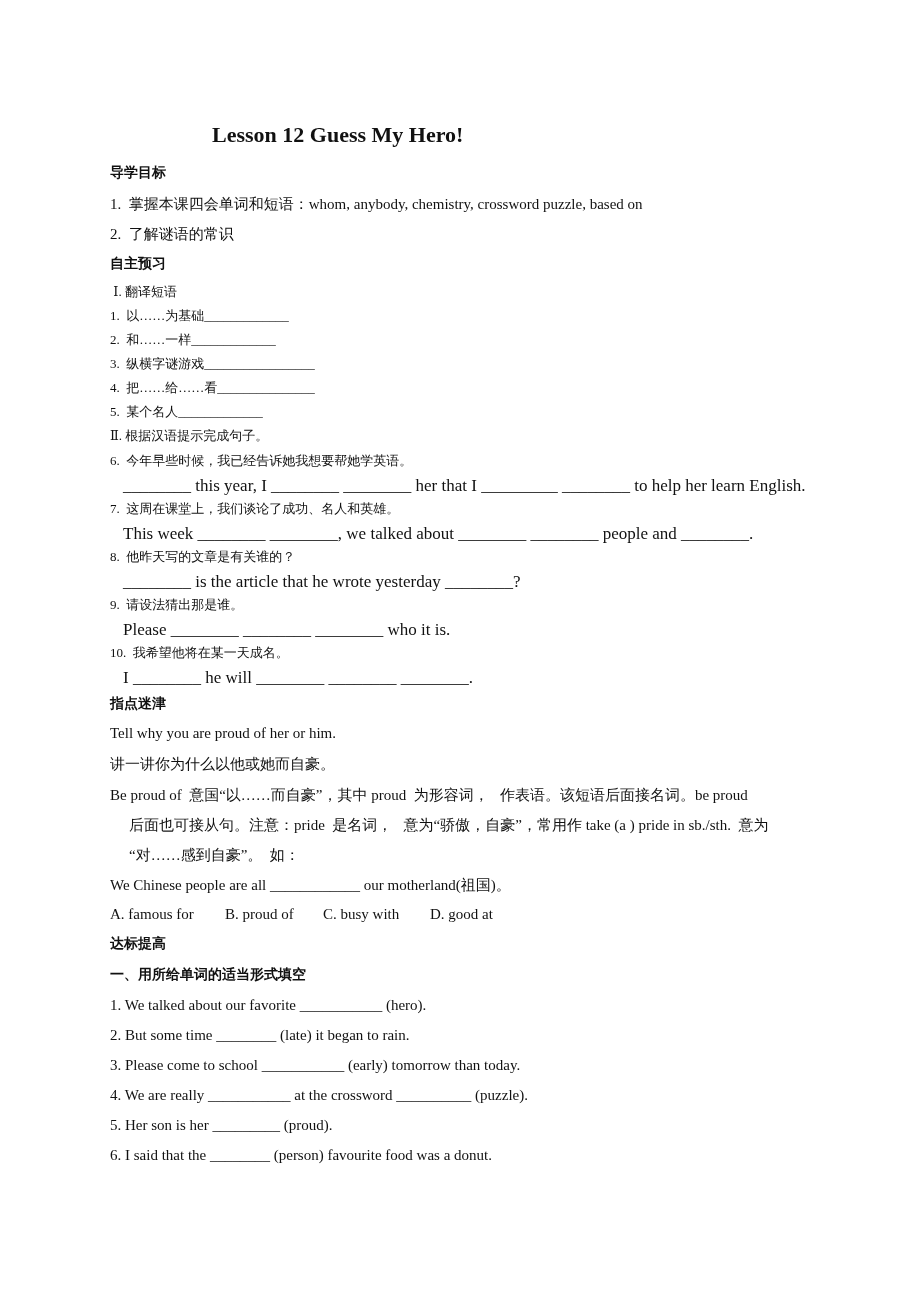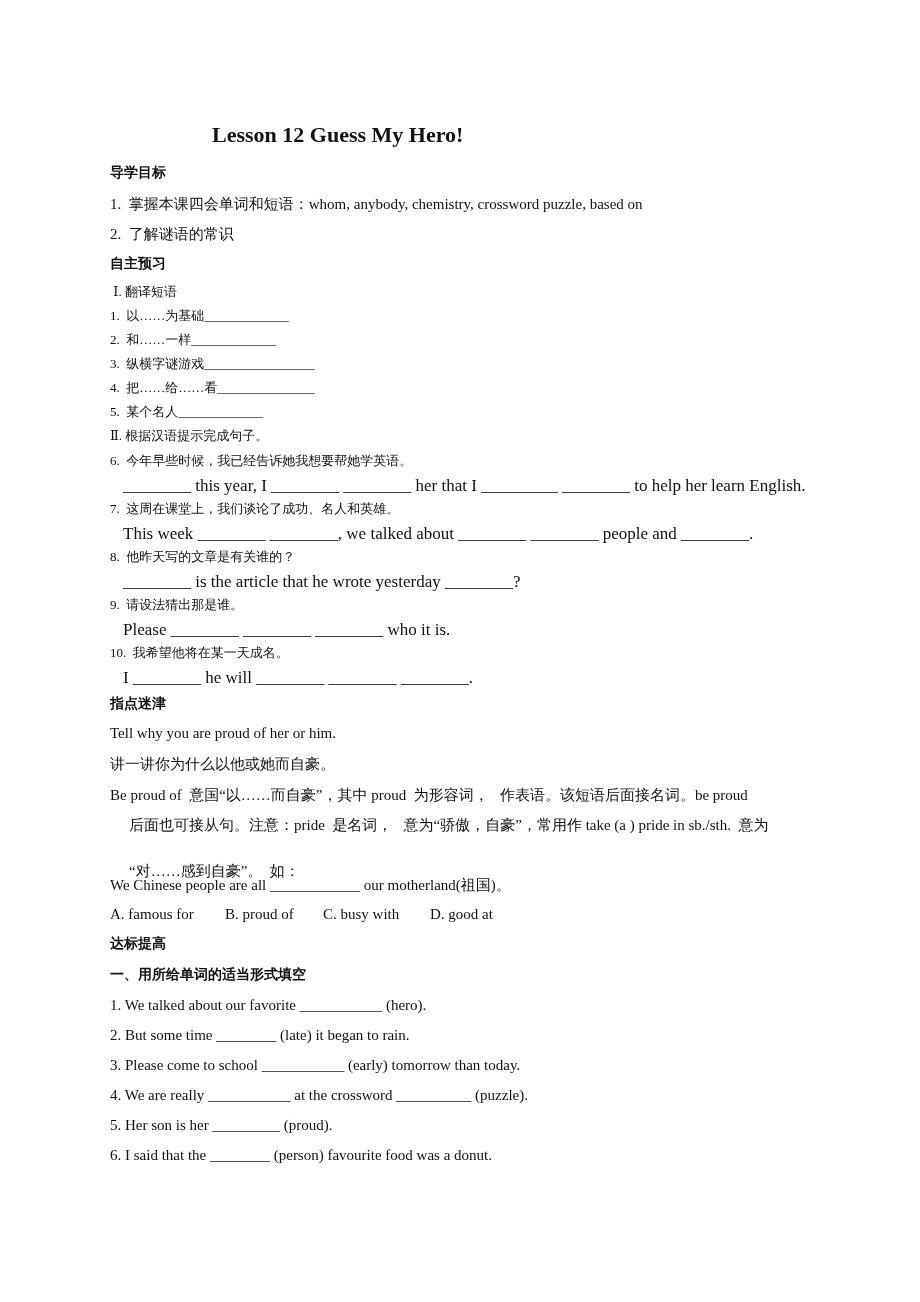--- a/index.html
+++ b/index.html
@@ -40,21 +40,21 @@
   <div class="line cn13" style="left:110px; top:596px;">9.  请设法猜出那是谁。</div>
   <div class="line body13" style="left:123px; top:620px;">Please ________ ________ ________ who it is.</div>
   <div class="line cn13" style="left:110px; top:644px;">10.  我希望他将在某一天成名。</div>
   <div class="line body13" style="left:123px; top:668px;">I ________ he will ________ ________ ________.</div>
 
   <div class="line head" style="left:110px; top:695px;">指点迷津</div>
   <div class="line body15" style="left:110px; top:725px;text-align:center;">Tell why you are proud of her or him.</div>
   <div class="line body15" style="left:110px; top:755px;">讲一讲你为什么以他或她而自豪。</div>
   <div class="line body15" style="left:110px; top:786px;">Be proud of  意国“以……而自豪”，其中 proud  为形容词，   作表语。该短语后面接名词。be proud</div>
   <div class="line body15" style="left:129px; top:816px;">后面也可接从句。注意：pride  是名词，   意为“骄傲，自豪”，常用作 take (a ) pride in sb./sth.  意为</div>
-  <div class="line body15" style="left:129px; top:846px;margin-top:16px;">“对……感到自豪”。  如：</div>
+  <div class="line body15" style="left:129px; top:846px;">“对……感到自豪”。  如：</div>
   <div class="line body15" style="left:110px; top:876px;text-align:center;">We Chinese people are all ____________ our motherland(祖国)。</div>
 
   <div class="line body15" style="left:110px; top:906px;">A. famous for</div>
   <div class="line body15" style="left:225px; top:906px;">B. proud of</div>
   <div class="line body15" style="left:323px; top:906px;">C. busy with</div>
   <div class="line body15" style="left:430px; top:906px;">D. good at</div>
 
   <div class="line head" style="left:110px; top:935px;text-align:center;">达标提高</div>
   <div class="line head" style="left:110px; top:966px;">一、用所给单词的适当形式填空</div>
   <div class="line body15" style="left:110px; top:997px;">1. We talked about our favorite ___________ (hero).</div>

